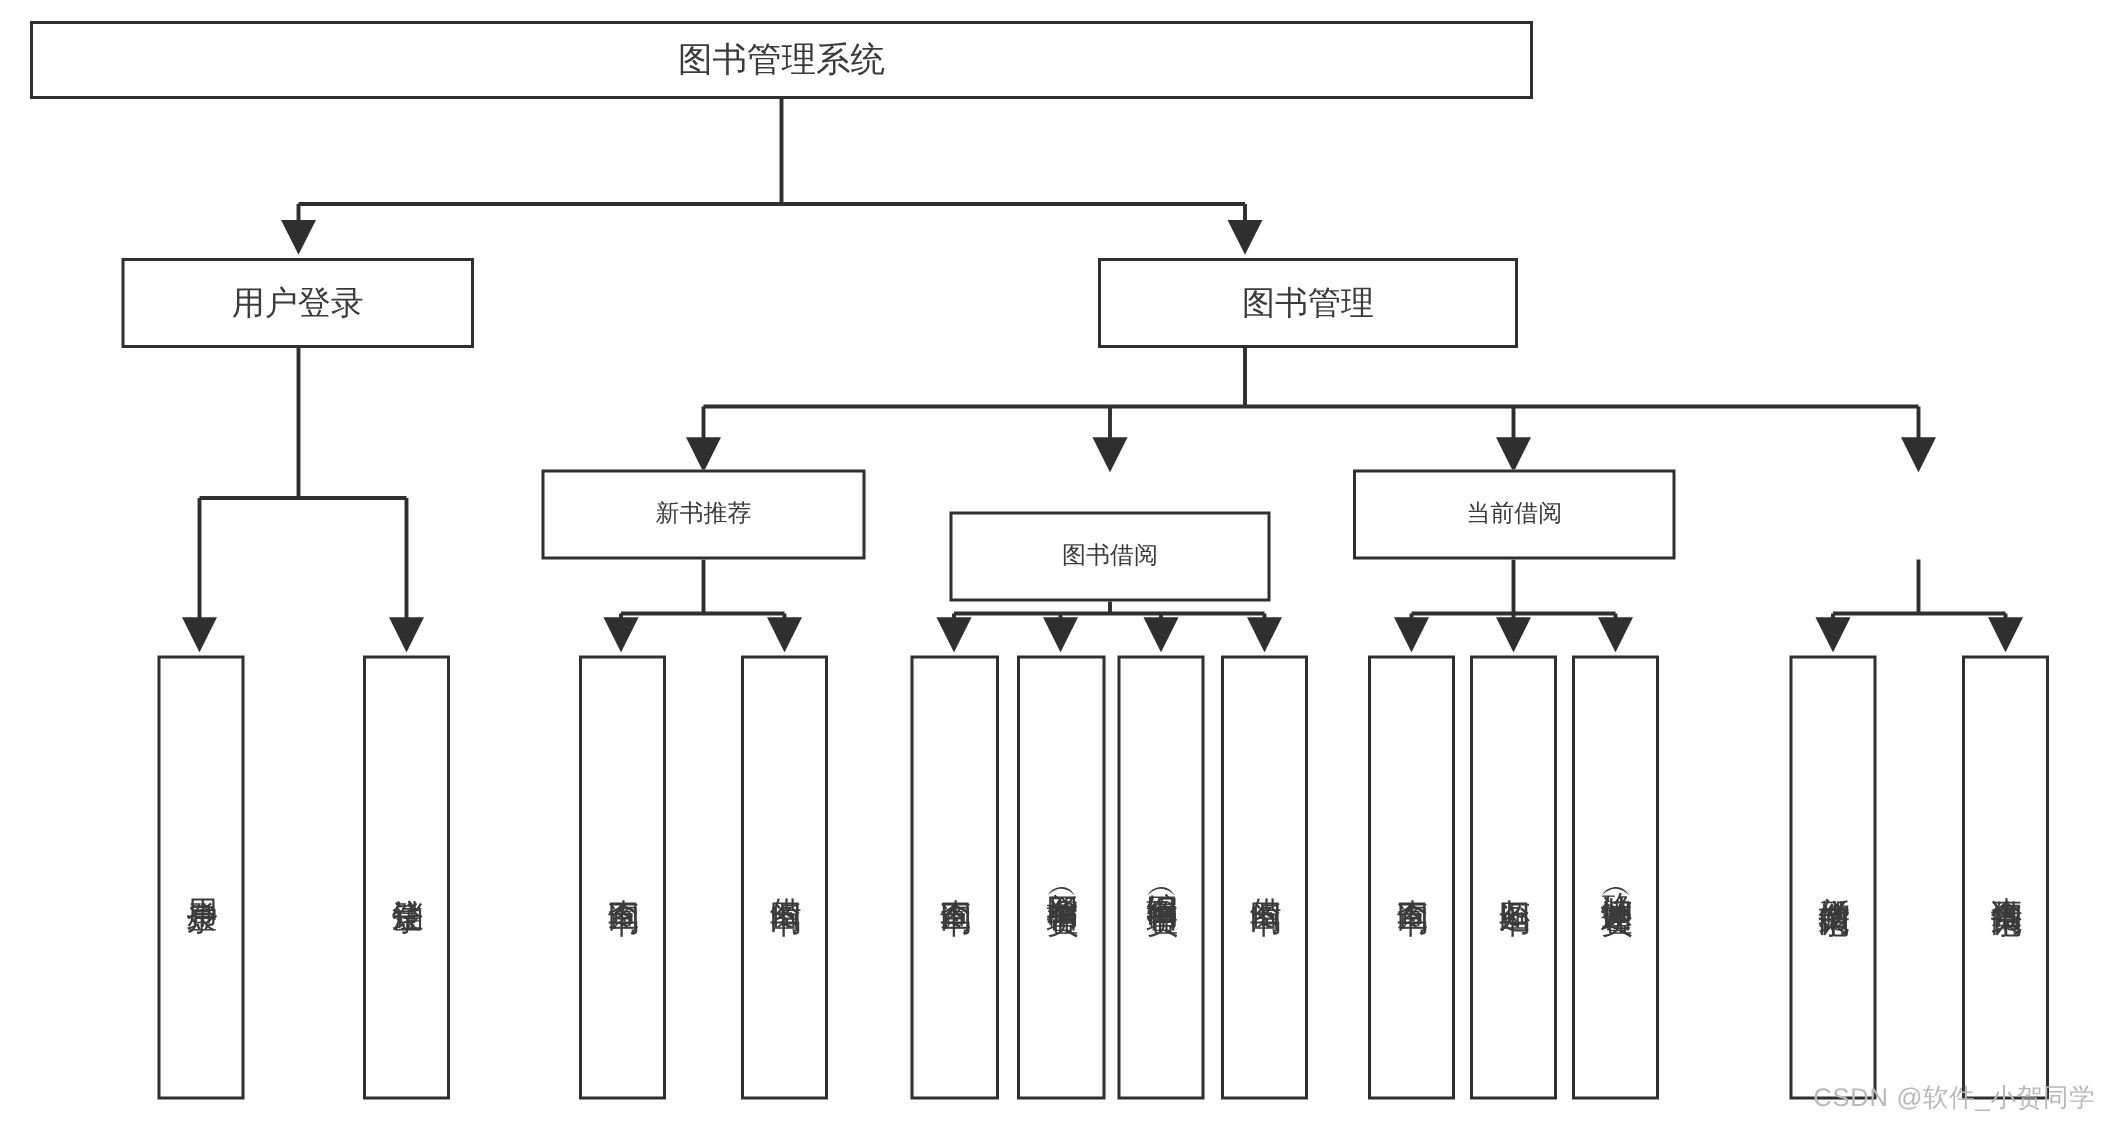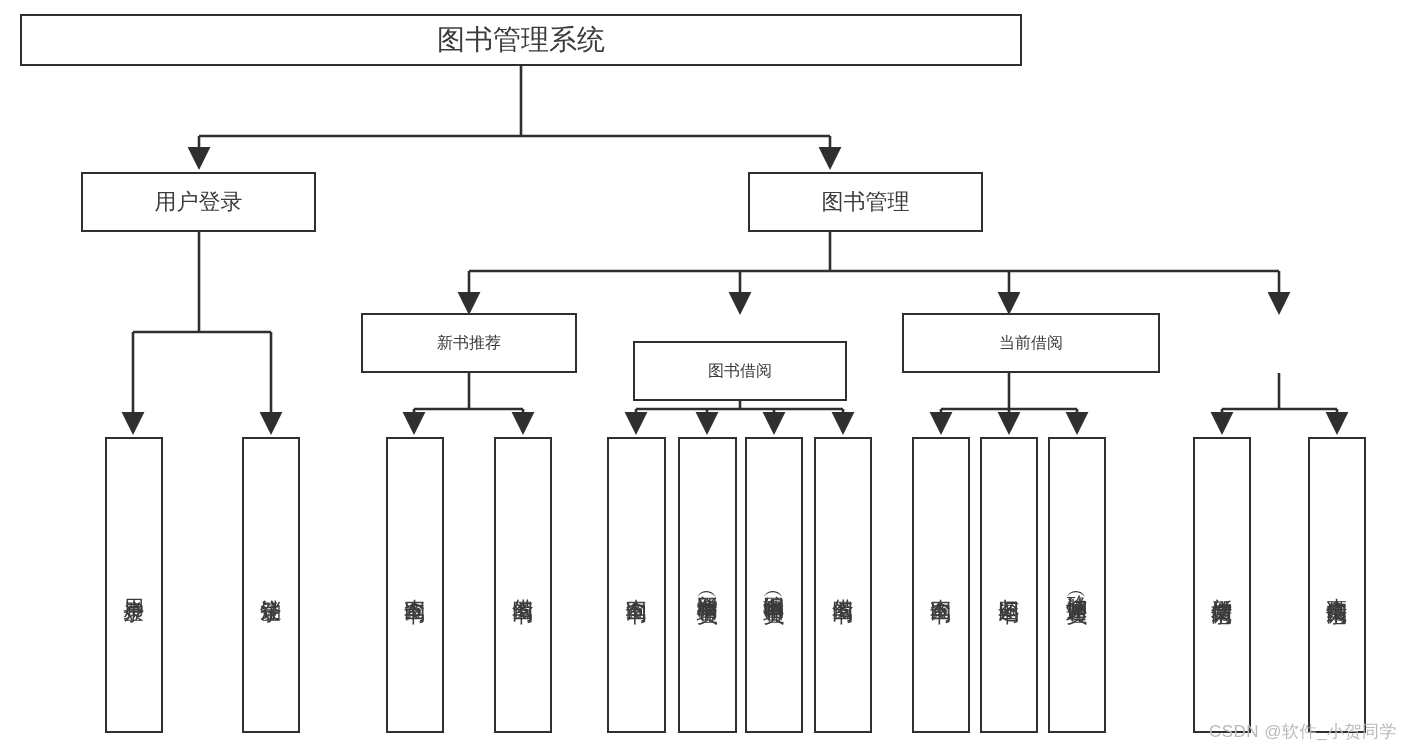--- a/index.html
+++ b/index.html
@@ -29,21 +29,21 @@
     box-sizing: border-box;
     border: 2px solid #2f2f2f;
     background: #ffffff;
     display: flex;
     align-items: center;
     justify-content: center;
     color: #3b3b3b;
     line-height: 1.12;
   }
   .node-root {
-    font-size: 28px;
+    font-size: 23px;
   }
   .node-l2 {
     font-size: 22px;
   }
   .node-l3 {
     font-size: 16px;
   }
   .node-leaf {
     font-size: 21px;
     writing-mode: vertical-rl;
@@ -120,25 +120,25 @@
       <path d="M 1279 373 L 1279 409"></path>
       <path d="M 1222 409 L 1337 409"></path>
       <path d="M 1222 409 L 1222 431" marker-end="url(#arrow)"></path>
       <path d="M 1337 409 L 1337 431" marker-end="url(#arrow)"></path>
     </g>
   </svg>
 
   <div class="node-box node-root" style="left:20px; top:14px; width:1002px; height:52px;">图书管理系统</div>
 
   <div class="node-box node-l2" style="left:81px; top:172px; width:235px; height:60px;">用户登录</div>
-  <div class="node-box node-l2" style="left:748px; top:172px; width:235px; height:60px;">图书管理</div>
+  <div class="node-box node-l2" style="left:732px; top:172px; width:280px; height:60px;">图书管理</div>
 
   <div class="node-box node-l3" style="left:361px; top:313px; width:216px; height:60px;">新书推荐</div>
   <div class="node-box node-l3" style="left:633px; top:313px; width:214px; height:60px;margin-top:28px;">图书借阅</div>
-  <div class="node-box node-l3" style="left:902px; top:313px; width:258px; height:60px;">当前借阅</div>
+  <div class="node-box node-l3" style="left:902px; top:313px; width:215px; height:60px;">当前借阅</div>
 
   <div class="node-box node-leaf" style="left:105px; top:437px; width:58px; height:296px;">
     <span class="leaf-text">用户登录</span>
   </div>
   <div class="node-box node-leaf" style="left:242px; top:437px; width:58px; height:296px;">
     <span class="leaf-text">注销登录</span>
   </div>
 
   <div class="node-box node-leaf" style="left:386px; top:437px; width:58px; height:296px;">
     <span class="leaf-text">查询图书</span>

